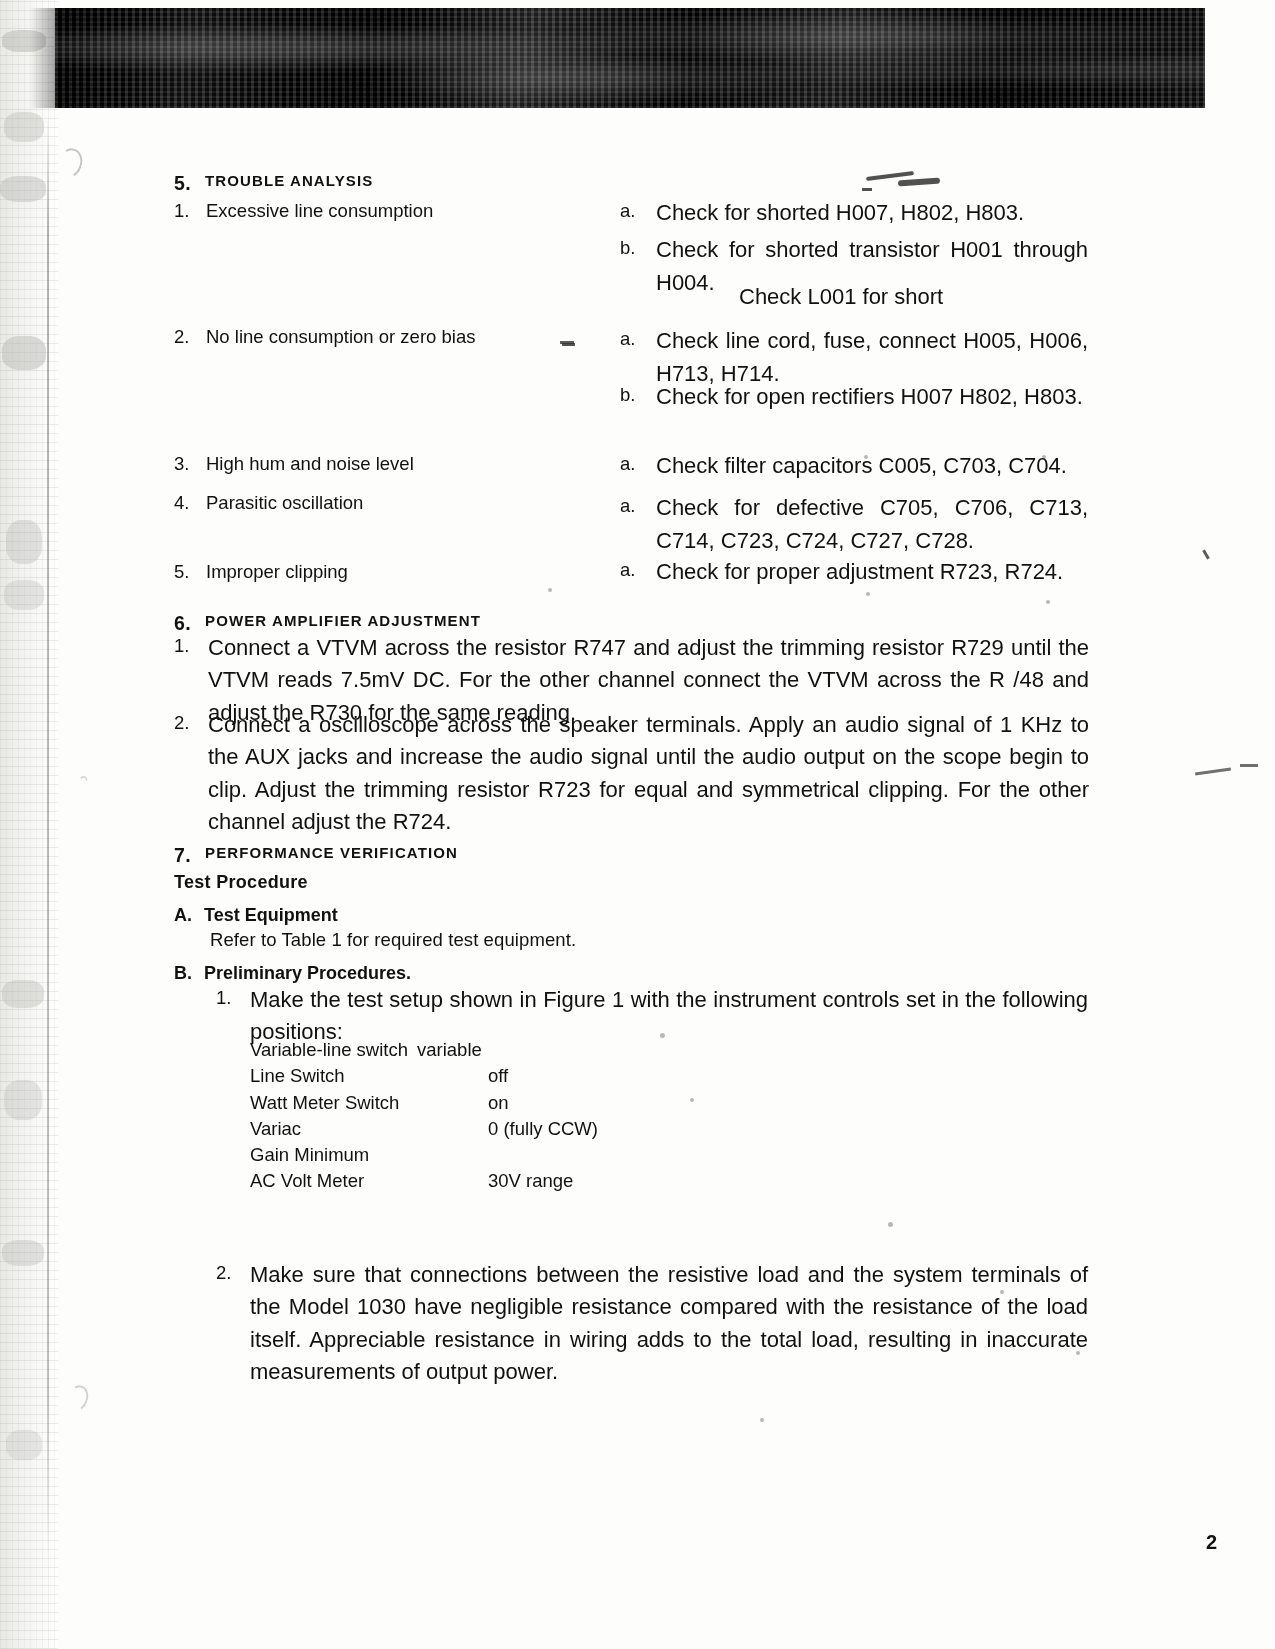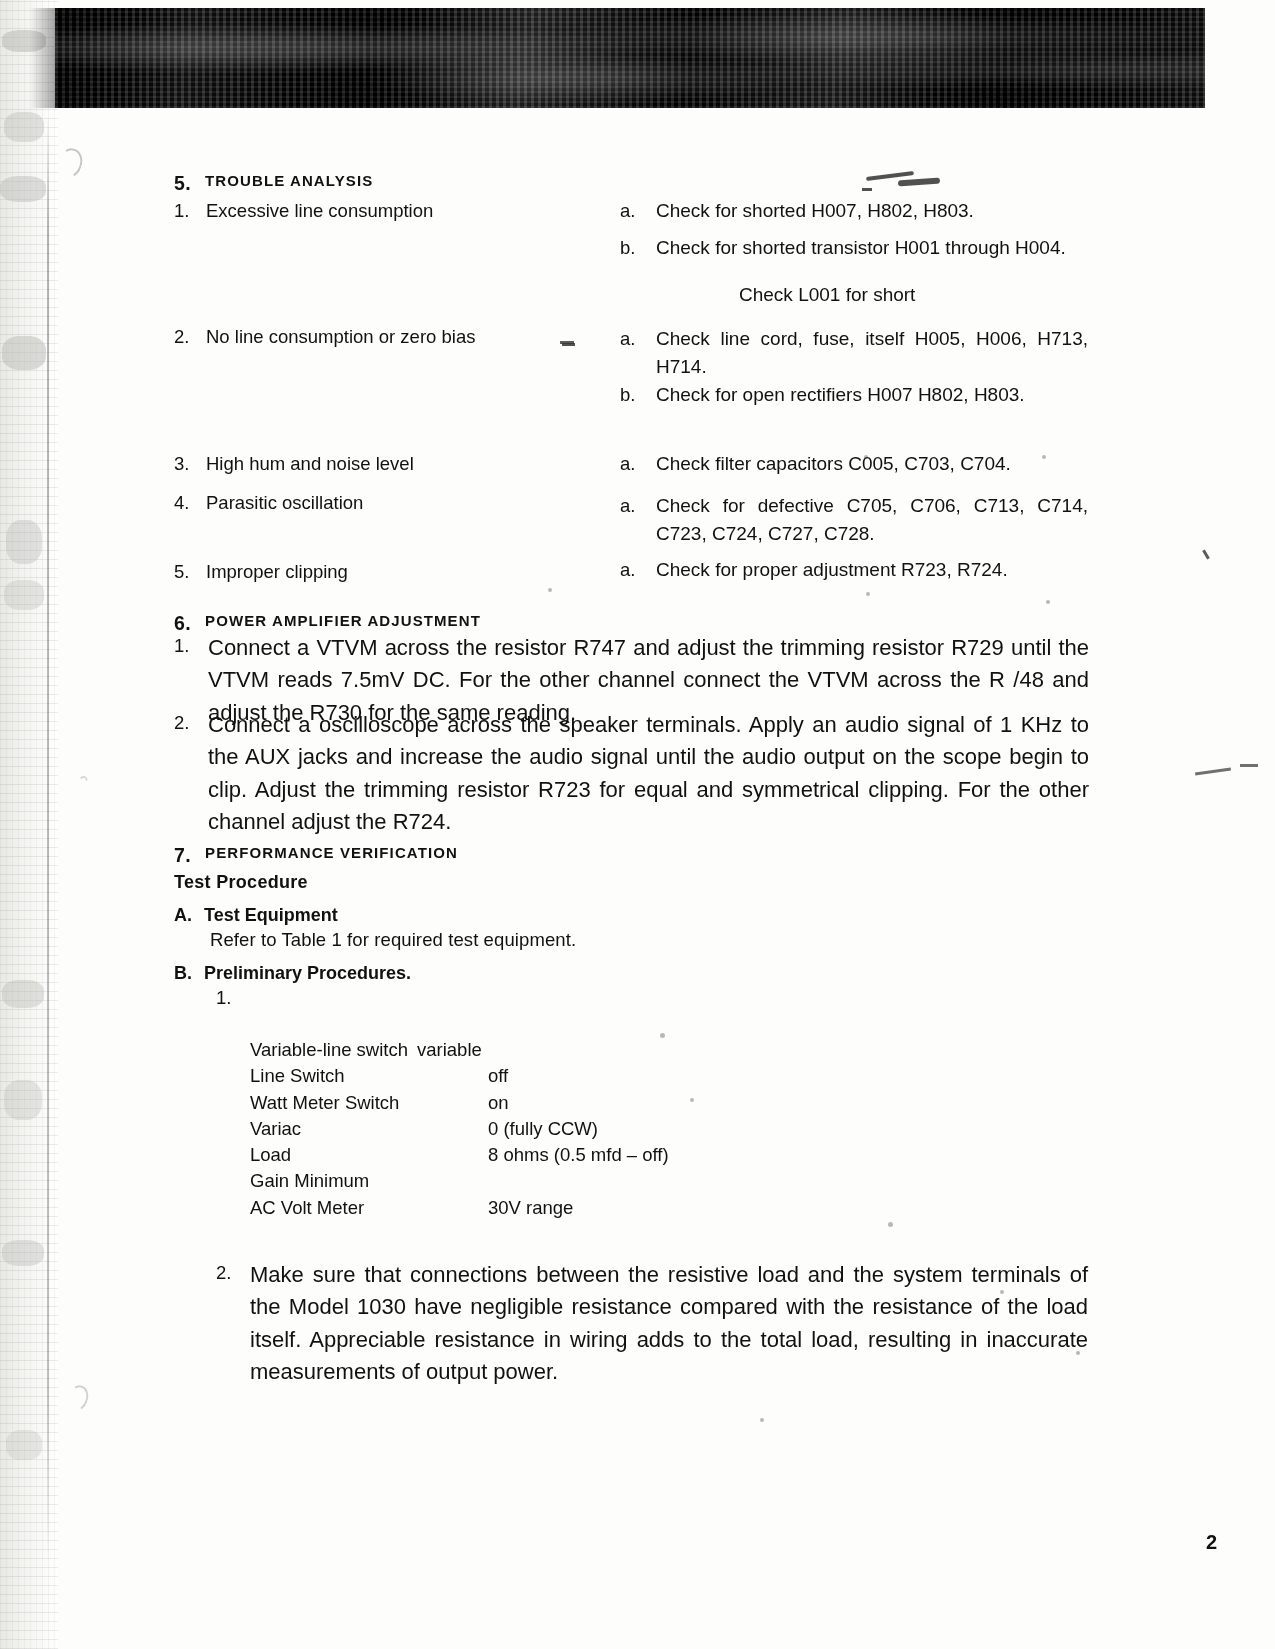--- a/index.html
+++ b/index.html
@@ -75,21 +75,21 @@
   .body{font-size:18.5px;letter-spacing:.1px;}
 
   
   .tl-item{position:absolute;display:flex;}
   .tl-item .n{width:32px;flex:0 0 32px;font-size:18.5px;}
   .tl-item .t{font-size:18.5px;white-space:nowrap;}
 
   
   .tr-item{position:absolute;display:flex;width:462px;}
   .tr-item .n{width:36px;flex:0 0 36px;font-size:18.5px;}
-  .tr-item .t{font-size:19px;text-align:justify;flex:1 1 auto;}
+  .tr-item .t{font-size:22px;text-align:justify;flex:1 1 auto;}
   .tr-item .t.nj{text-align:left;}
 
   
   .np{position:absolute;display:flex;}
   .np .n{width:34px;flex:0 0 34px;font-size:18.5px;}
   .np .t{font-size:22px;text-align:justify;}
 
   
   .lp{position:absolute;display:flex;}
   .lp .n{width:30px;flex:0 0 30px;font-size:18px;font-weight:700;}
@@ -191,21 +191,21 @@
       <span class="n">b.</span>
       <span class="t">Check for shorted transistor H001 through H004.</span>
     </div>
     <div class="tr-item" style="left:656px;top:284px;width:468px;gap:47px;">
       <span class="n"></span>
       <span class="t nj">Check L001 for short</span>
     </div>
 
     <div class="tr-item" style="left:620px;top:325px;width:468px;line-height:1.48;">
       <span class="n">a.</span>
-      <span class="t">Check line cord, fuse, itself H005, H006, H713, H714.</span>
+      <span class="t">Check line cord, fuse, connect H005, H006, H713, H714.</span>
     </div>
     <div class="tr-item" style="left:620px;top:381px;width:468px;line-height:1.48;">
       <span class="n">b.</span>
       <span class="t">Check for open rectifiers H007 H802, H803.</span>
     </div>
 
     <div class="tr-item" style="left:620px;top:453px;width:475px;">
       <span class="n">a.</span>
       <span class="t nj">Check filter capacitors C005, C703, C704.</span>
     </div>
@@ -247,42 +247,39 @@
     </div>
     <div class="blk body" style="left:210px;top:929px;">Refer to Table 1 for required test equipment.</div>
 
     <div class="lp" style="left:174px;top:963px;">
       <span class="n">B.</span>
       <span class="t">Preliminary Procedures.</span>
     </div>
 
     <div class="np" style="left:216px;top:984px;width:872px;line-height:1.47;">
       <span class="n">1.</span>
+      <span class="t">Make the test setup shown in Figure 1  with the instrument controls set in the following positions:</span>
     </div>
 
     <div class="settings" style="left:250px;top:1039px;width:620px;">
       <div class="r">
         <span class="k" style="width:auto;flex:0 0 auto;padding-right:9px;">Variable-line switch</span>
         <span class="v">variable</span>
       </div>
       <div class="r">
         <span class="k">Line Switch</span>
         <span class="v">off</span>
       </div>
       <div class="r">
         <span class="k">Watt Meter Switch</span>
         <span class="v">on</span>
       </div>
       <div class="r">
         <span class="k">Variac</span>
         <span class="v">0 (fully CCW)</span>
-      </div>
-      <div class="r">
-        <span class="k">Load</span>
-        <span class="v">8 ohms (0.5 mfd – off)</span>
       </div>
       <div class="r">
         <span class="k">Gain Minimum</span>
         <span class="v"></span>
       </div>
       <div class="r">
         <span class="k">AC Volt Meter</span>
         <span class="v">30V range</span>
       </div>
     </div>

